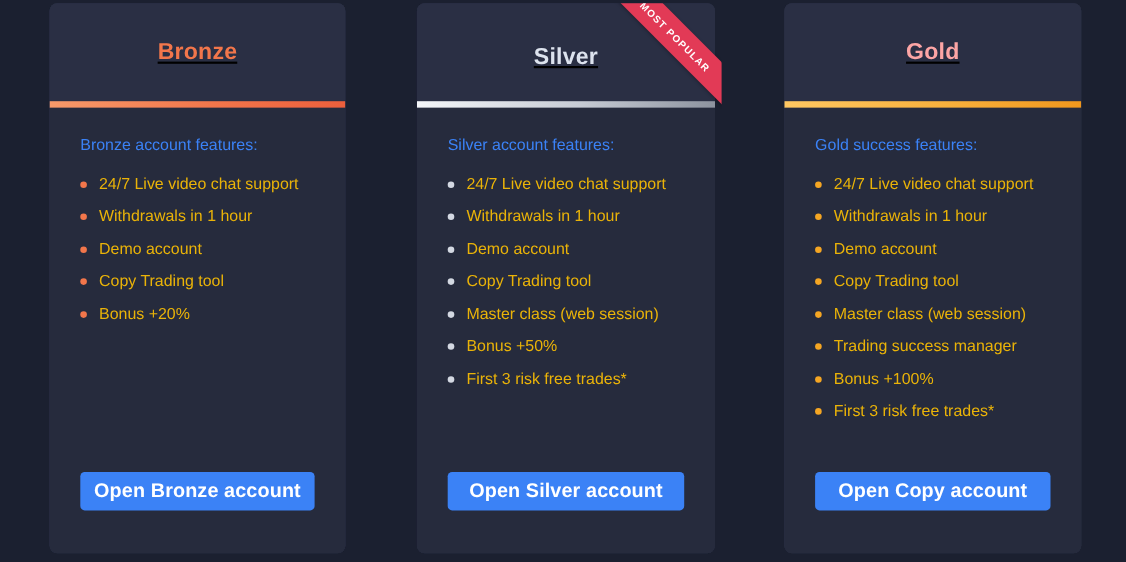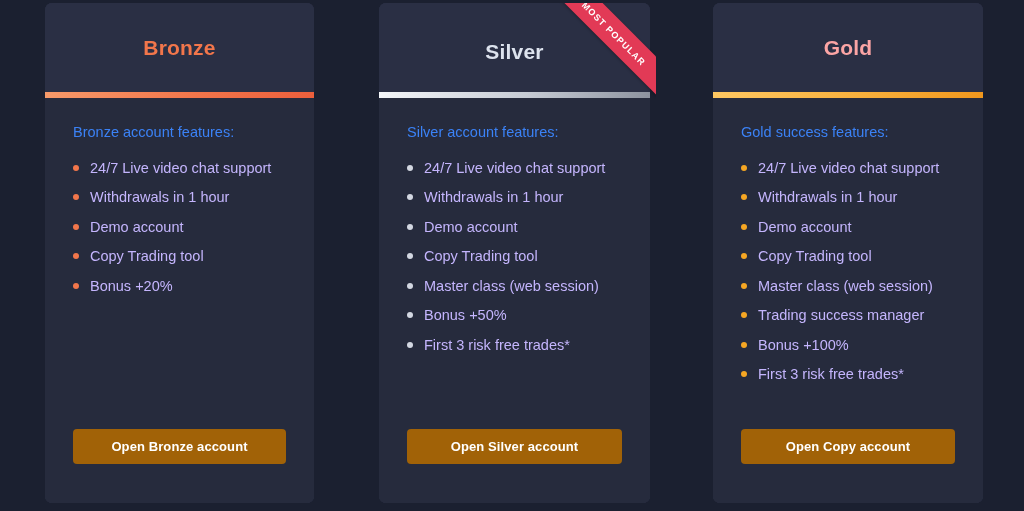--- a/index.html
+++ b/index.html
@@ -37,20 +37,21 @@
   .card-silver { left: 379px; width: 271px; }
   .card-gold   { left: 713px; width: 270px; }
 
   .card-inner {
     position: relative;
     width: 100%;
     height: 100%;
     border-radius: 7px;
     overflow: hidden;
     background: #2a2f44;
+    text-decoration: underline;
   }
 
   
   .card-header {
     position: relative;
     height: 89px;
     display: flex;
     align-items: center;
     justify-content: center;
     background: #2a2f44;
@@ -103,21 +104,21 @@
     margin-bottom: 21px;
   }
 
   .features-list {
     list-style: none;
   }
 
   .feature-item {
     position: relative;
     padding-left: 17px;
-    color: #c4b5fd;
+    color: #eab308;
     font-size: 14.5px;
     line-height: 1;
     margin-bottom: 15px;
   }
 
   .feature-item::before {
     content: "";
     position: absolute;
     left: 0;
     top: 4px;
@@ -133,24 +134,24 @@
 
   
   .cta-button {
     position: absolute;
     left: 28px;
     right: 28px;
     bottom: 39px;
     height: 35px;
     border: none;
     border-radius: 4px;
-    background: #a16207;
+    background: #3b82f6;
     color: #ffffff;
     font-family: "Liberation Sans", sans-serif;
-    font-size: 13px;
+    font-size: 18px;
     font-weight: bold;
     letter-spacing: 0.1px;
     cursor: pointer;
     display: flex;
     align-items: center;
     justify-content: center;
   }
 
   
   .ribbon-wrap {

